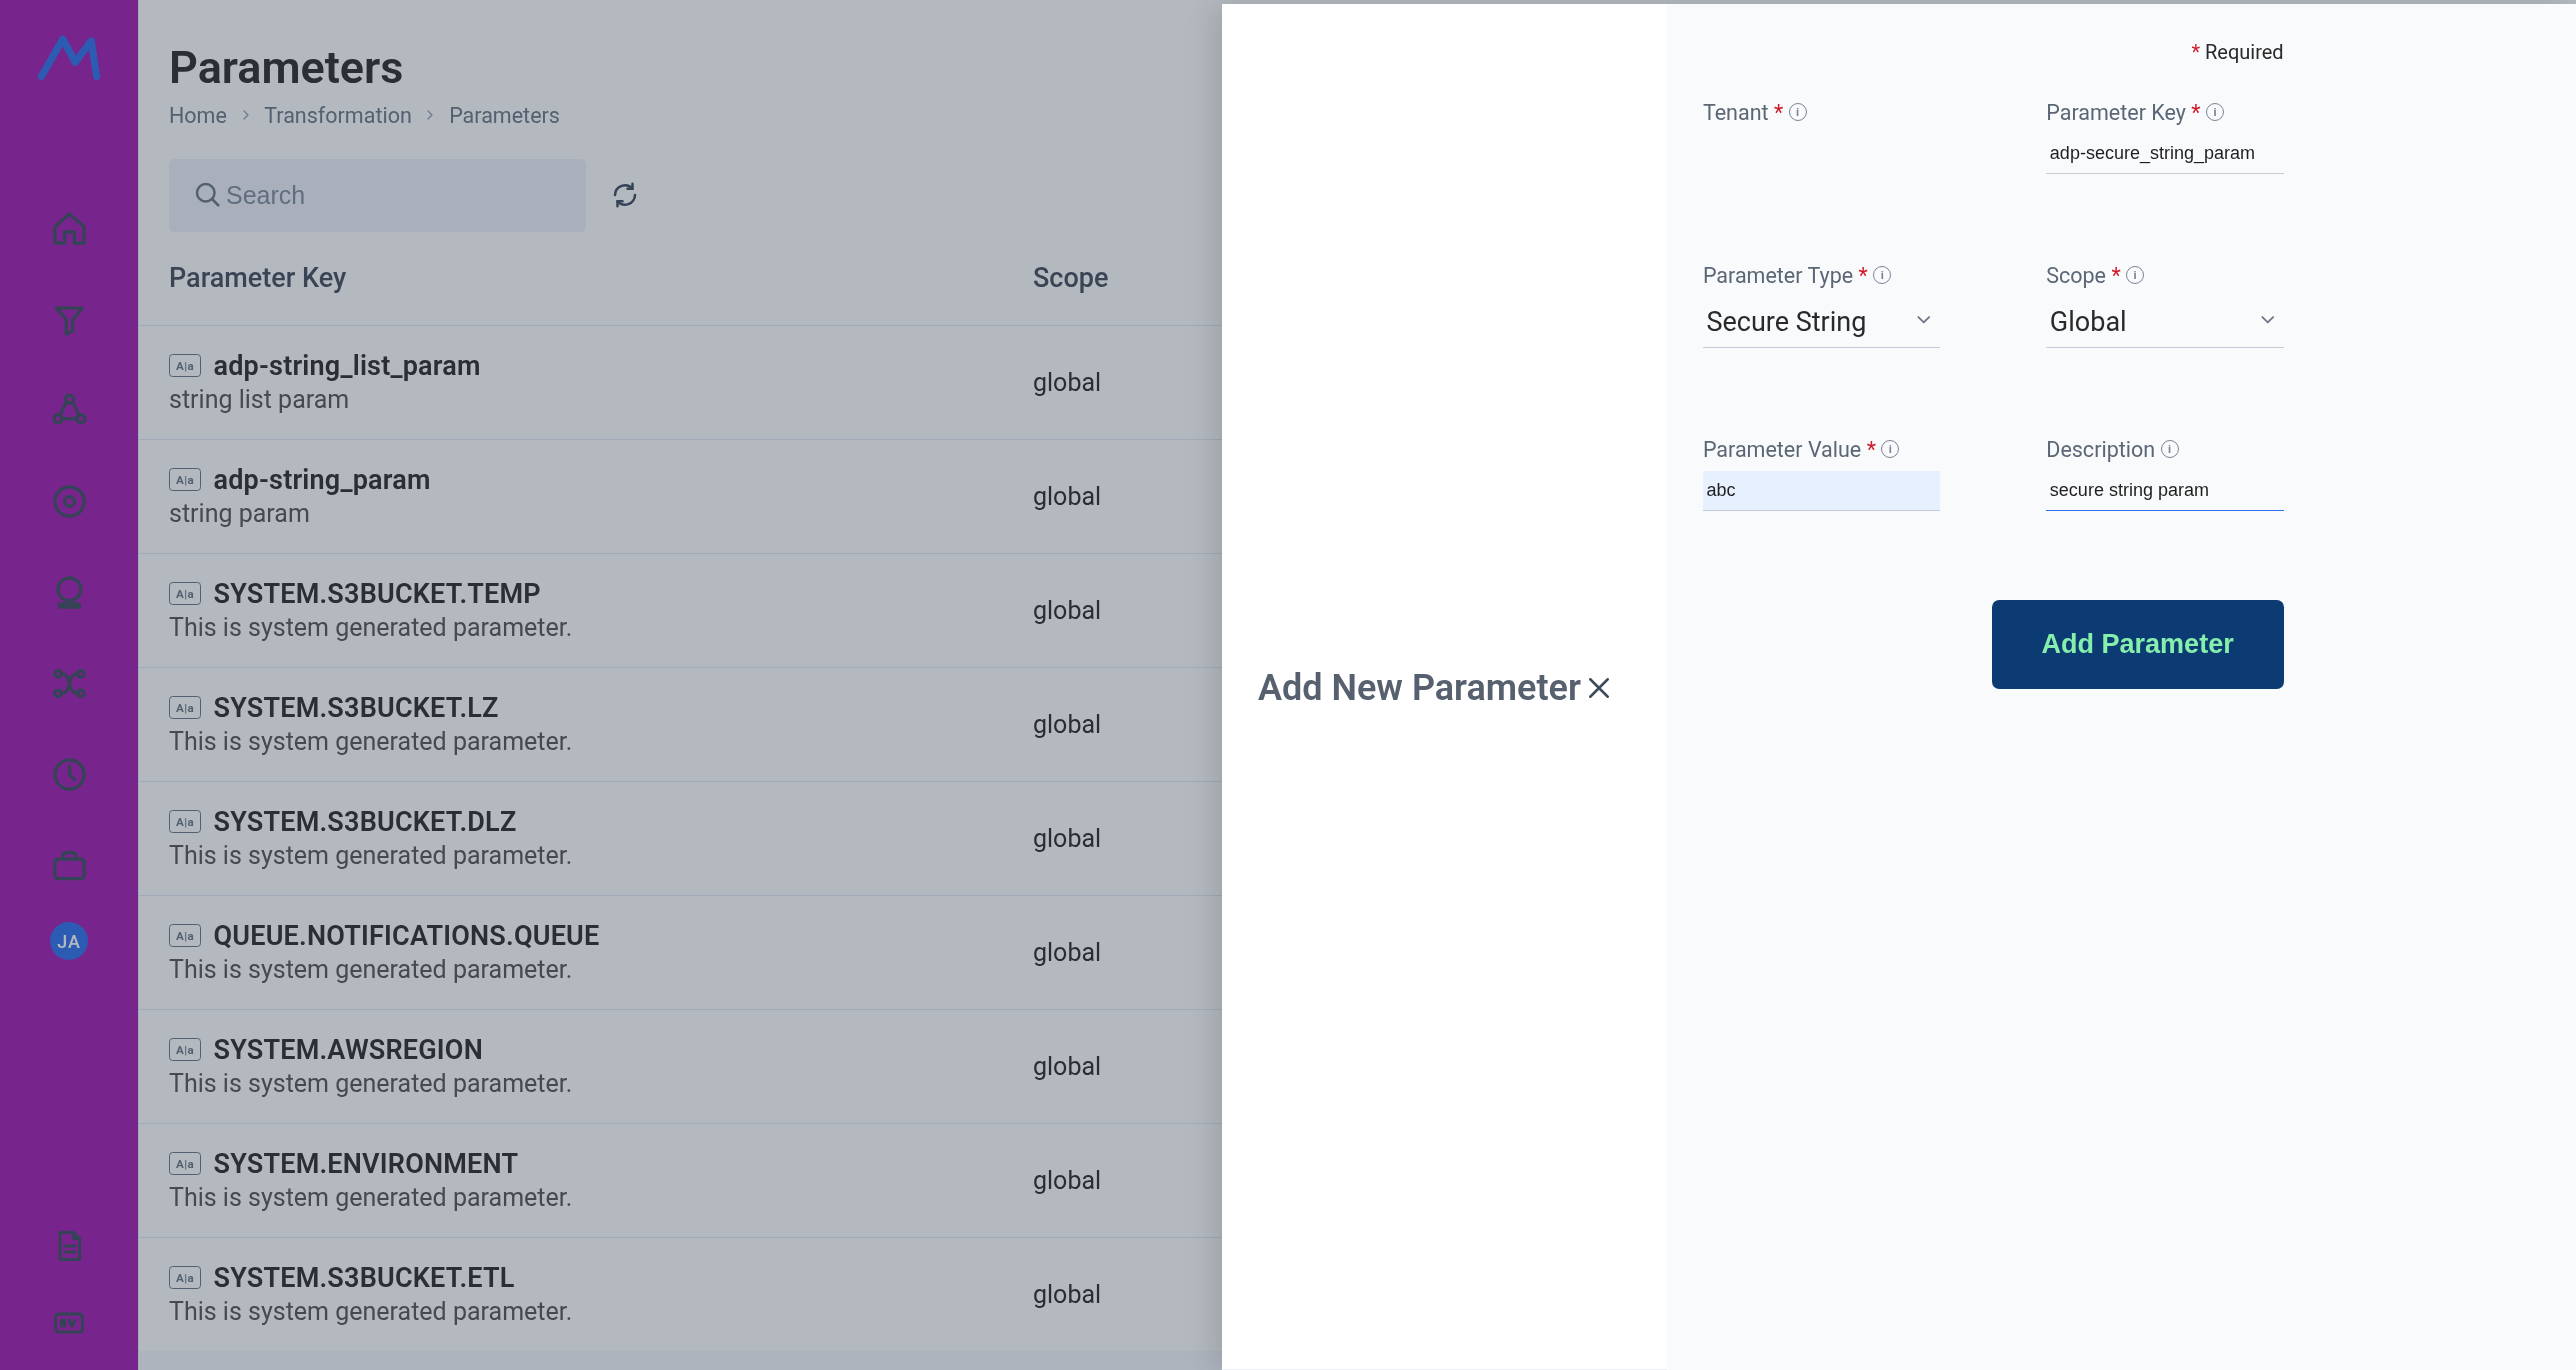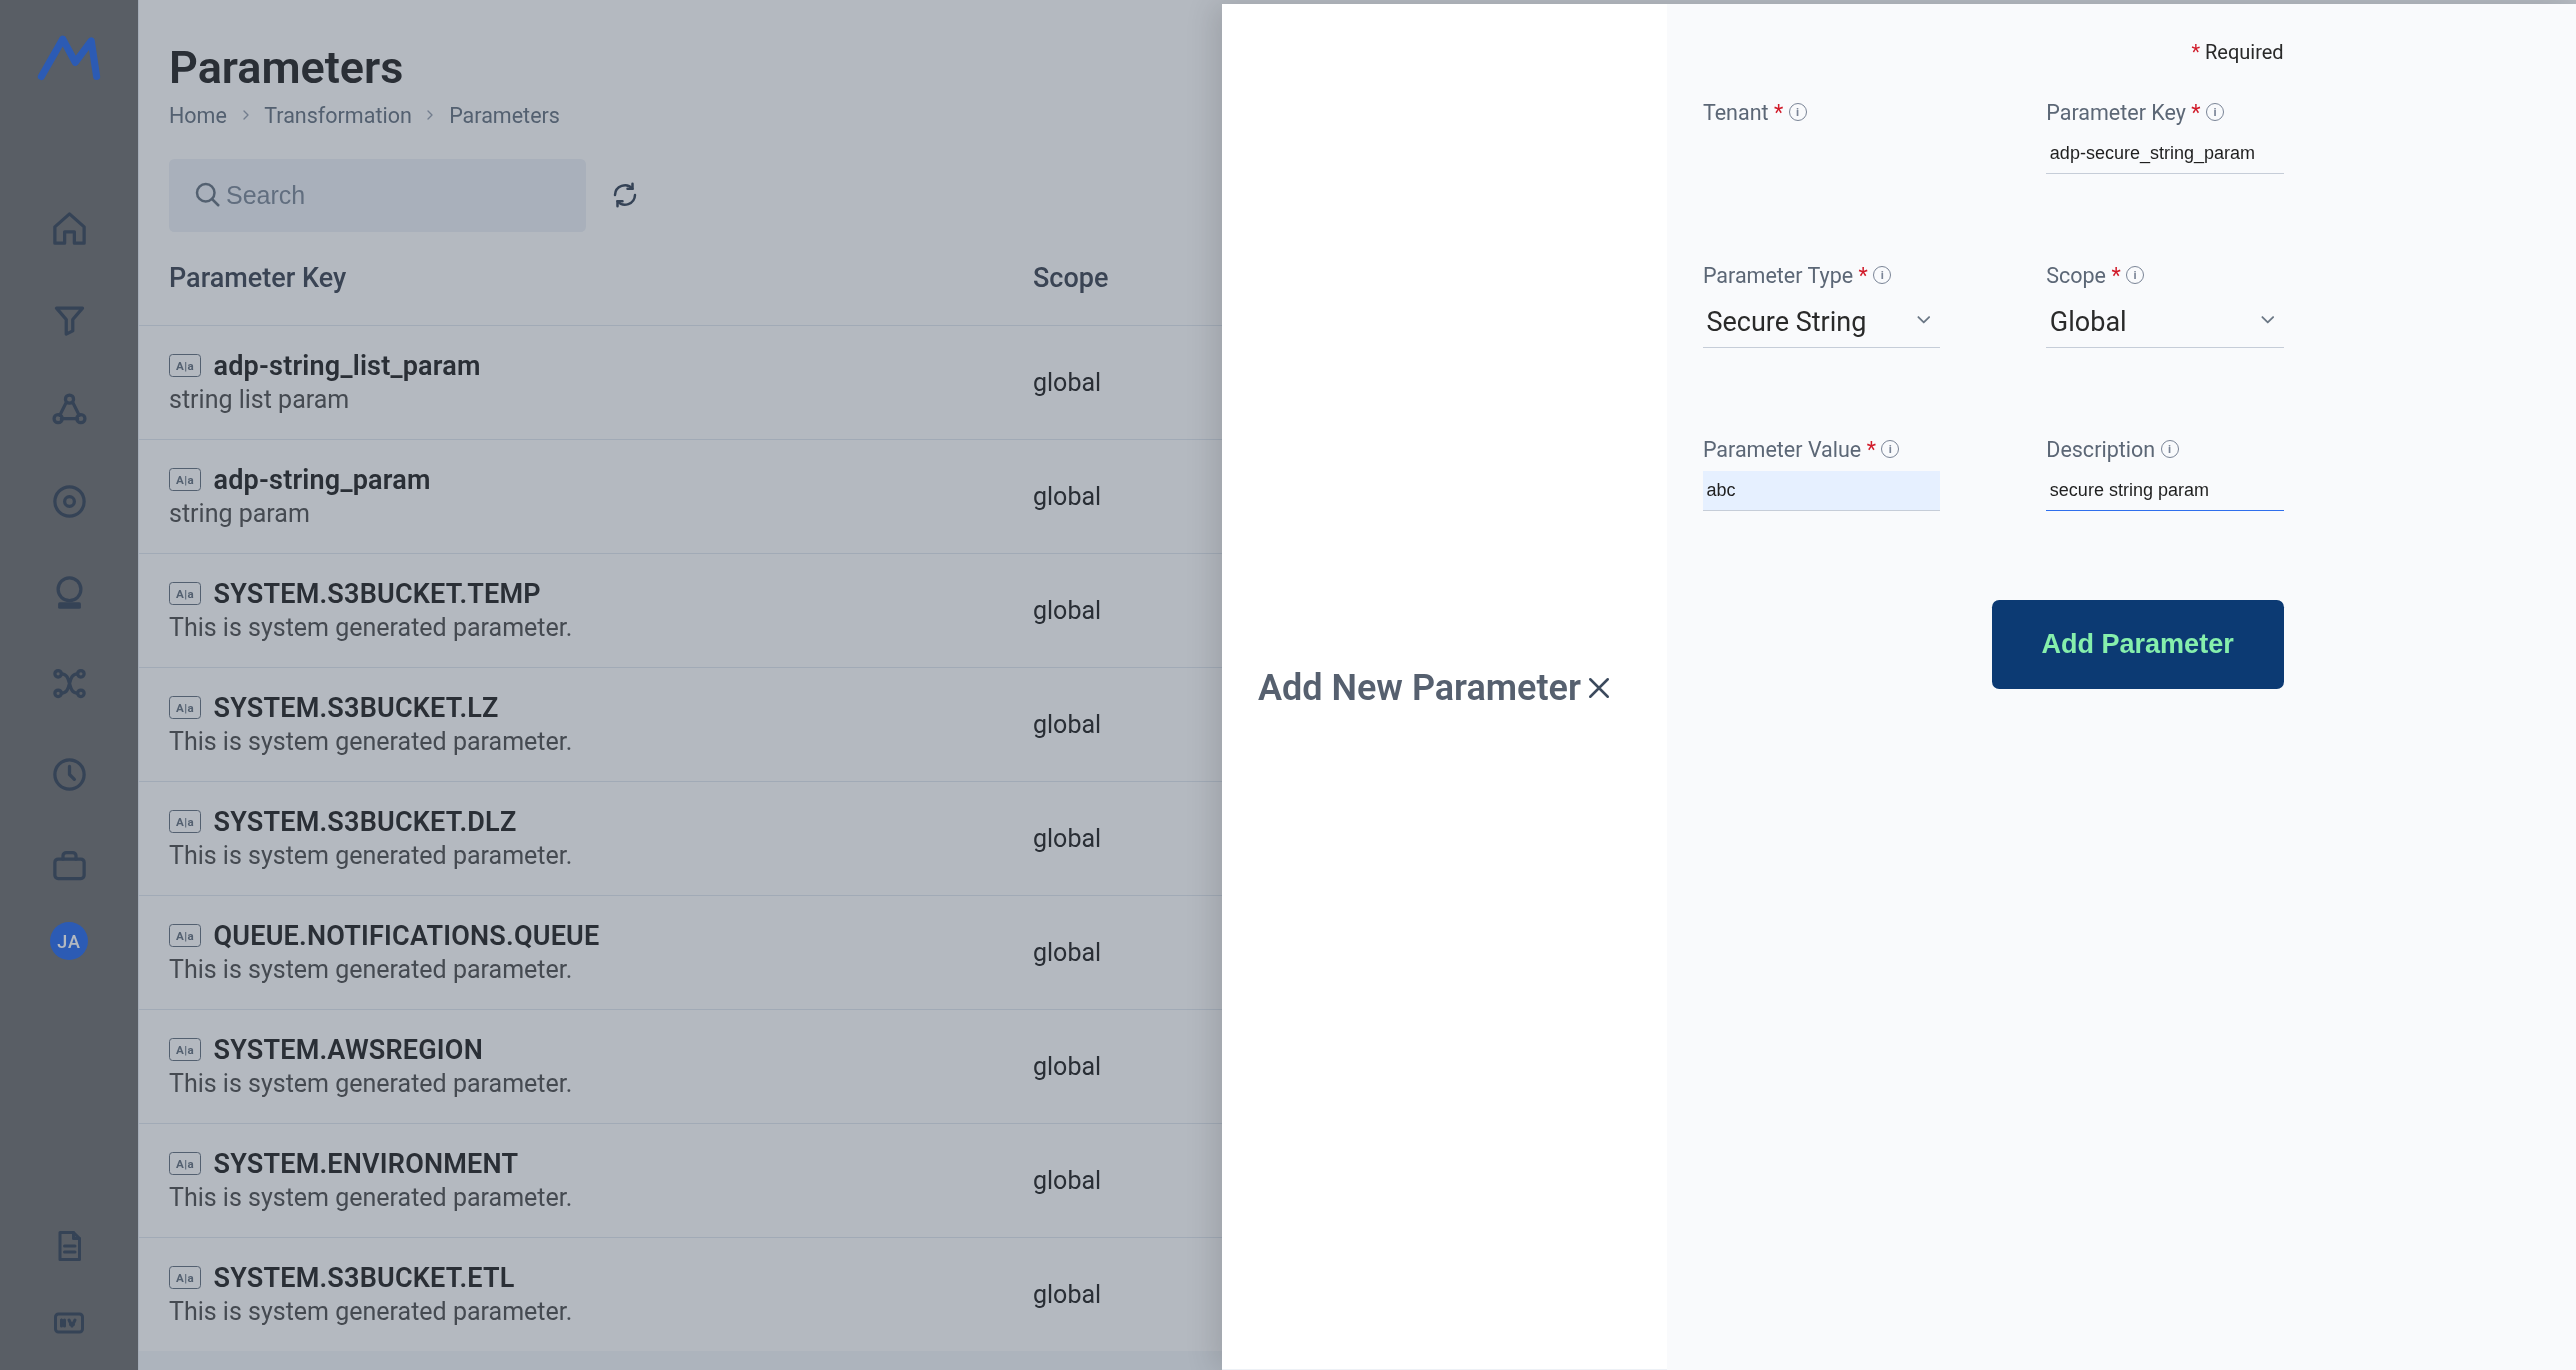--- a/index.html
+++ b/index.html
@@ -10,21 +10,21 @@
   position: relative;
   background: #f4f7fb;
   color: #2a2a2a;
   transform-origin: top left;
 }
 
 .nav-rail {
   position: absolute;
   left: 0; top: 0; bottom: 0;
   width: 139px;
-  background: #737373;
+  background: #a21caf;
   border-right: 0.9px solid #e8edf3;
   display: flex; flex-direction: column;
   align-items: center;
   padding-top: 32px;
 }
 .logo { margin-bottom: 116px; }
 .nav-items { display:flex; flex-direction:column; gap:50px; align-items:center;}
 .nav-icon { width:41px; height:41px; display:flex; align-items:center; justify-content:center; cursor:pointer; }
 .nav-icon svg { stroke:#3c4a5d; }
 .avatar {

